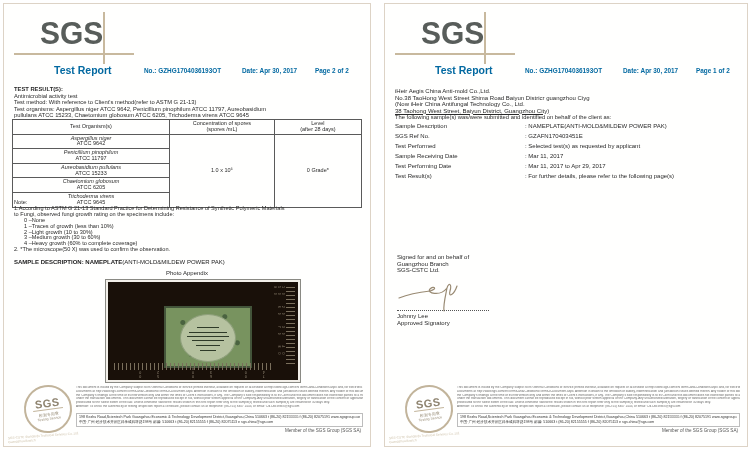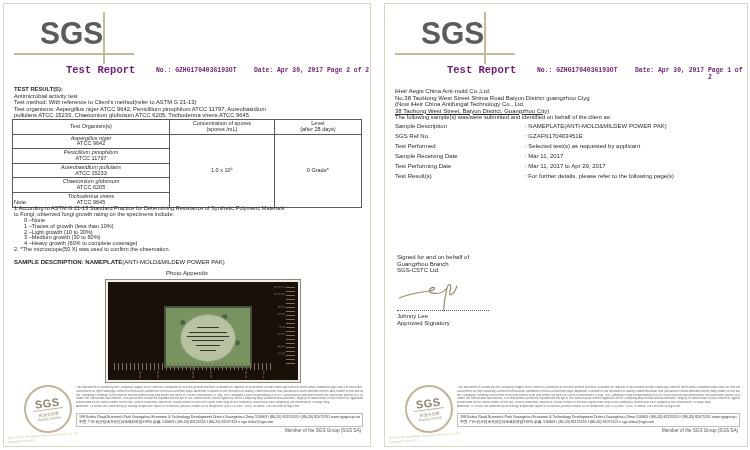--- a/index.html
+++ b/index.html
@@ -11,21 +11,21 @@
   #page-right{left:384px;width:364px;}
 
   
   .logo{position:absolute;top:12px;left:36px;width:110px;height:44px;}
   .logo-text{position:relative;z-index:2;font-size:30px;font-weight:bold;color:#585d5a;
              letter-spacing:0px;line-height:34px;transform:scaleY(1.06);}
   .logo-hline{position:absolute;left:-26px;top:37px;width:120px;height:2px;background:#c8b99e;z-index:1;}
   .logo-vline{position:absolute;left:63px;top:-4px;width:2px;height:52px;background:#c8b99e;z-index:1;}
 
   
-  .rpt-row{position:absolute;top:62px;left:12px;right:0;height:12px;font-weight:bold;color:#701a75;font-family:Liberation Mono, monospace;}
+  .rpt-row{position:absolute;top:62px;left:0;right:0;height:12px;font-weight:bold;color:#0369a1;}
   .rpt-title{position:absolute;left:50px;top:-2px;font-size:10.5px;}
   .rpt-no{position:absolute;left:140px;top:1px;font-size:6.4px;}
   .rpt-date{position:absolute;left:238px;top:1px;font-size:6.4px;}
   .rpt-page{position:absolute;left:311px;top:1px;font-size:6.4px;}
 
   
   .results{position:absolute;top:82px;left:10px;right:6px;font-size:5.8px;line-height:6.6px;color:#2a2a2a;}
   .results .b{font-weight:bold;}
   .results p{margin:0;white-space:nowrap;}
 

